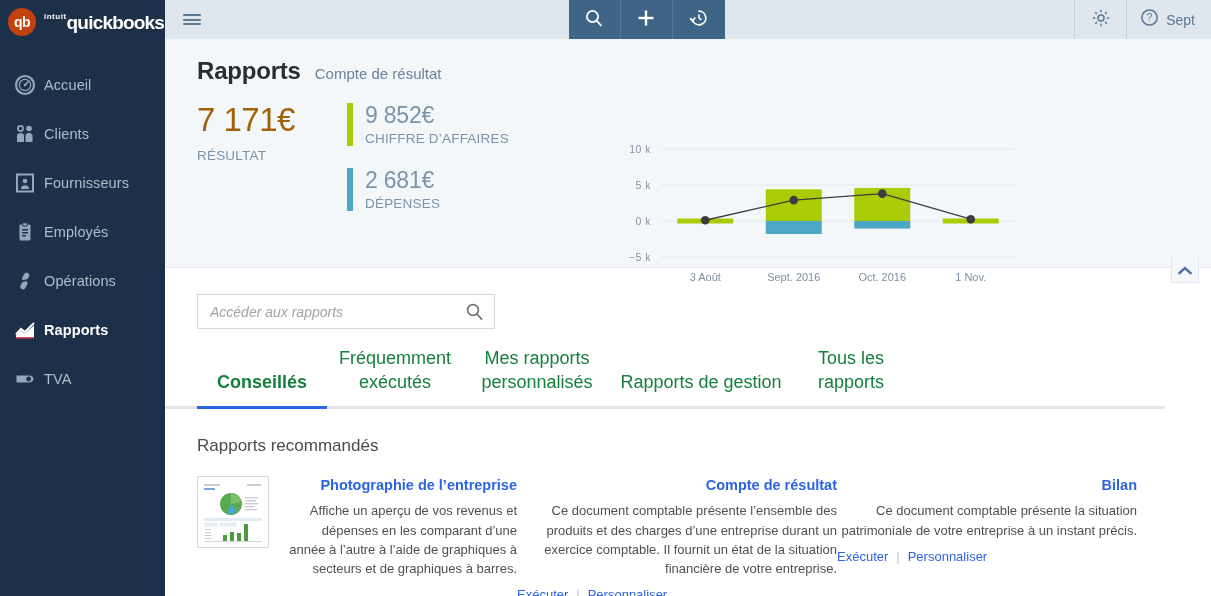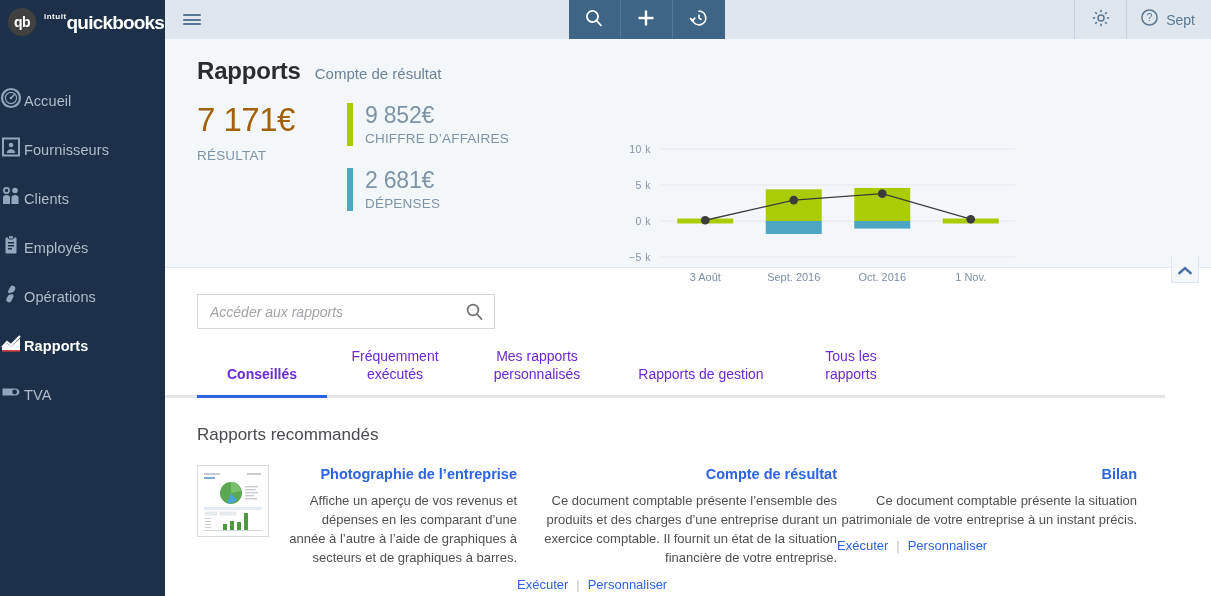--- a/index.html
+++ b/index.html
@@ -16,38 +16,38 @@
   .sidebar {
     width: 165px; height: 596px; flex: 0 0 165px;
     background: #1c3049; position: relative;
   }
   .logo-wrap {
     height: 44px; display: flex; align-items: center;
     padding-left: 8px; gap: 7px;
   }
   .logo-circle {
     width: 28px; height: 28px; border-radius: 50%;
-    background: #404040; display: flex;
+    background: #c2410c; display: flex;
     align-items: center; justify-content: center;
     color: #fff; font-size: 14px; font-weight: bold;
     letter-spacing: -0.5px; font-family: "Liberation Sans", sans-serif;
   }
   .logo-text { display: flex; flex-direction: row; line-height: 1; }
   .logo-intuit {
     color: #ffffff; font-size: 8px; letter-spacing: 0.5px;
     font-weight: bold; margin-bottom: 1px; margin-left: 1px;
   }
   .logo-qb {
     color: #ffffff; font-size: 19px; font-weight: bold;
     letter-spacing: -0.8px;
   }
   .nav { margin-top: 16px; }
   .nav-item {
-    display: flex; align-items: flex-end; height: 49px;
-    gap: 2px; cursor: pointer;
+    display: flex; align-items: center; height: 49px;
+    padding-left: 14px; gap: 8px; cursor: pointer;
   }
   .nav-item .nav-label {
     font-size: 14.5px; color: #b0bdca; letter-spacing: 0.1px;
   }
   .nav-item.active .nav-label { color: #ffffff; font-weight: bold; }
   .nav-icon {
     width: 22px; height: 22px; flex: 0 0 22px;
     display: flex; align-items: center; justify-content: center;
   }
   .nav-icon svg { display: block; }
@@ -148,21 +148,21 @@
   }
   .search-input::placeholder { color: #a0a3a9; font-style: italic; }
   .search-icon-btn { cursor: pointer; display: flex; }
 
   .tabs {
     display: flex; align-items: flex-end; margin-top: 18px;
     padding-left: 32px; position: relative;
     border-bottom: 3px solid #e3e5e8; width: 1000px;
   }
   .tab {
-    text-align: center; font-size: 14px; color: #6d28d9;
+    text-align: center; font-size: 18px; color: #15803d;
     padding-bottom: 11px; cursor: pointer; line-height: 1.32;
     position: relative;
   }
   .tab.active { font-weight: bold; }
   .tab.active::after {
     content: ""; position: absolute; left: 0; right: 0; bottom: -3px;
     height: 3px; background: #2c64e3;
   }
   .tab-0 { width: 130px; }
   .tab-1 { width: 136px; }
@@ -220,38 +220,38 @@
             <line x1="11" y1="11" x2="14.5" y2="7.5" stroke="#92a7bb" stroke-width="1.6"></line>
             <circle cx="11" cy="11" r="1.3" fill="#92a7bb"></circle>
           </svg>
         </span>
         <span class="nav-label">Accueil</span>
       </div>
 
       <div class="nav-item">
         <span class="nav-icon">
           <svg width="22" height="22" viewBox="0 0 22 22">
-            <rect x="3" y="2.5" width="16" height="17" fill="none" stroke="#92a7bb" stroke-width="2"></rect>
-            <circle cx="11" cy="9" r="2.3" fill="#92a7bb"></circle>
-            <path d="M6.8 17c0-2.3 1.9-3.8 4.2-3.8s4.2 1.5 4.2 3.8z" fill="#92a7bb"></path>
-          </svg>
-        </span>
-        <span class="nav-label">Fournisseurs</span>
-      </div>
-
-      <div class="nav-item">
-        <span class="nav-icon">
-          <svg width="22" height="22" viewBox="0 0 22 22">
             <circle cx="6.5" cy="5.5" r="2.6" fill="none" stroke="#92a7bb" stroke-width="1.7"></circle>
             <path d="M3 19v-6.4c0-1.5 1.5-2.6 3.5-2.6s3.5 1.1 3.5 2.6V19z" fill="#92a7bb"></path>
             <circle cx="15" cy="5.5" r="2.8" fill="#92a7bb"></circle>
             <path d="M11.5 19v-6.4c0-1.5 1.6-2.6 3.5-2.6s3.5 1.1 3.5 2.6V19z" fill="#92a7bb"></path>
           </svg>
         </span>
         <span class="nav-label">Clients</span>
+      </div>
+
+      <div class="nav-item">
+        <span class="nav-icon">
+          <svg width="22" height="22" viewBox="0 0 22 22">
+            <rect x="3" y="2.5" width="16" height="17" fill="none" stroke="#92a7bb" stroke-width="2"></rect>
+            <circle cx="11" cy="9" r="2.3" fill="#92a7bb"></circle>
+            <path d="M6.8 17c0-2.3 1.9-3.8 4.2-3.8s4.2 1.5 4.2 3.8z" fill="#92a7bb"></path>
+          </svg>
+        </span>
+        <span class="nav-label">Fournisseurs</span>
       </div>
 
       <div class="nav-item">
         <span class="nav-icon">
           <svg width="22" height="22" viewBox="0 0 22 22">
             <rect x="5.5" y="3.5" width="11" height="16" rx="1" fill="#92a7bb"></rect>
             <rect x="8.5" y="1.8" width="5" height="3.2" rx="0.8" fill="#92a7bb" stroke="#1c3049" stroke-width="1"></rect>
             <rect x="8" y="8" width="6" height="1.5" fill="#1c3049"></rect>
             <rect x="8" y="11" width="6" height="1.5" fill="#1c3049"></rect>
             <rect x="8" y="14" width="4" height="1.5" fill="#1c3049"></rect>

